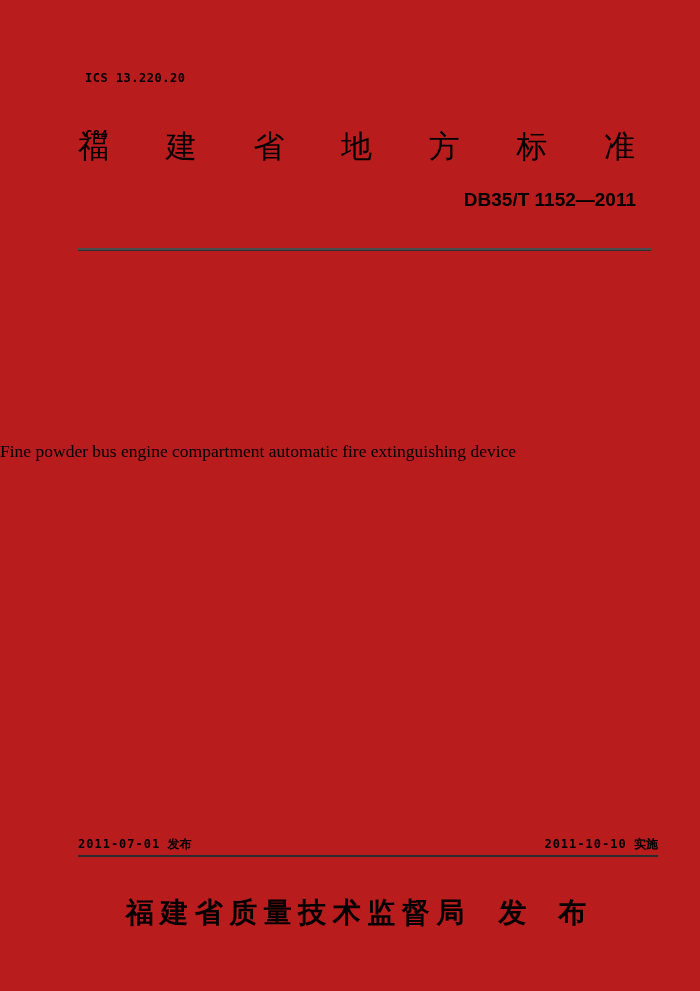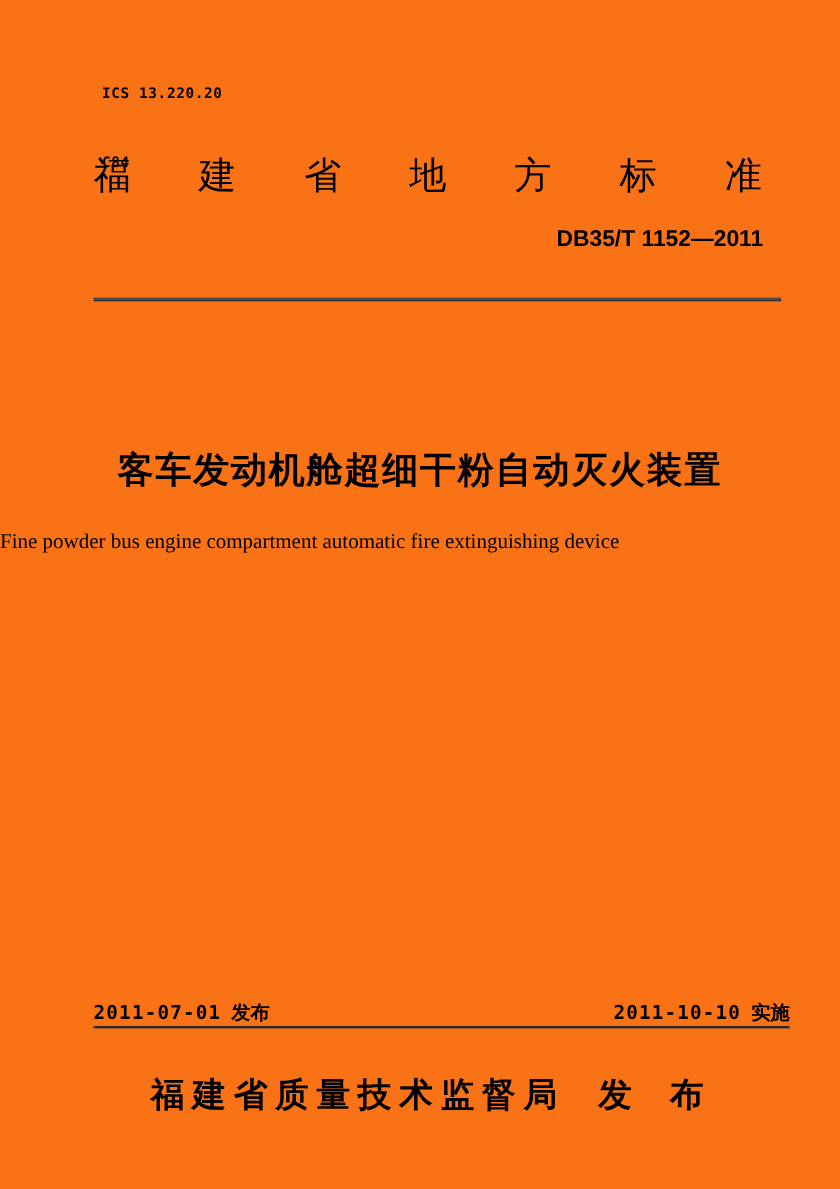--- a/index.html
+++ b/index.html
@@ -1,21 +1,21 @@
 <!DOCTYPE html>
 <html><head>
 <meta charset="utf-8">
 <style>
   * { margin: 0; padding: 0; box-sizing: border-box; }
   html, body { background: #ffffff; }
   .page {
     position: relative;
     width: 700px;
     height: 991px;
-    background: #f97316;
+    background: #b91c1c;
     color: #000000;
     font-family: "Liberation Sans", sans-serif;
     overflow: hidden;
     margin: 0 auto;
   }
   .ics-block {
     position: absolute;
     left: 85px;
     top: 31px;
     font-family: "DejaVu Sans Mono", monospace;
@@ -86,21 +86,21 @@
     line-height: 22px;
   }
   .dates-row {
     position: absolute;
     left: 78px;
     top: 834px;
     width: 580px;
     display: flex;
     justify-content: space-between;
     align-items: baseline;
-    font-size: 16px;
+    font-size: 12px;
     font-weight: bold;
     line-height: 20px;
   }
   .date-group { white-space: nowrap; }
   .date-value {
     font-family: "DejaVu Sans Mono", monospace;
     letter-spacing: 1px;
     font-weight: bold;
   }
   .date-label {
@@ -148,21 +148,20 @@
     <span>地</span>
     <span>方</span>
     <span>标</span>
     <span>准</span>
   </div>
 
   <div class="standard-code">DB35/T 1152—2011</div>
 
   <div class="rule-thick"></div>
 
-  <div class="title-zh">客车发动机舱超细干粉自动灭火装置</div>
 
   <div class="title-en">Fine powder bus engine compartment automatic fire extinguishing device</div>
 
   <div class="dates-row">
     <span class="date-group">
       <span class="date-value">2011-07-01</span>
       <span class="date-label">发布</span>
     </span>
     <span class="date-group">
       <span class="date-value">2011-10-10</span>

